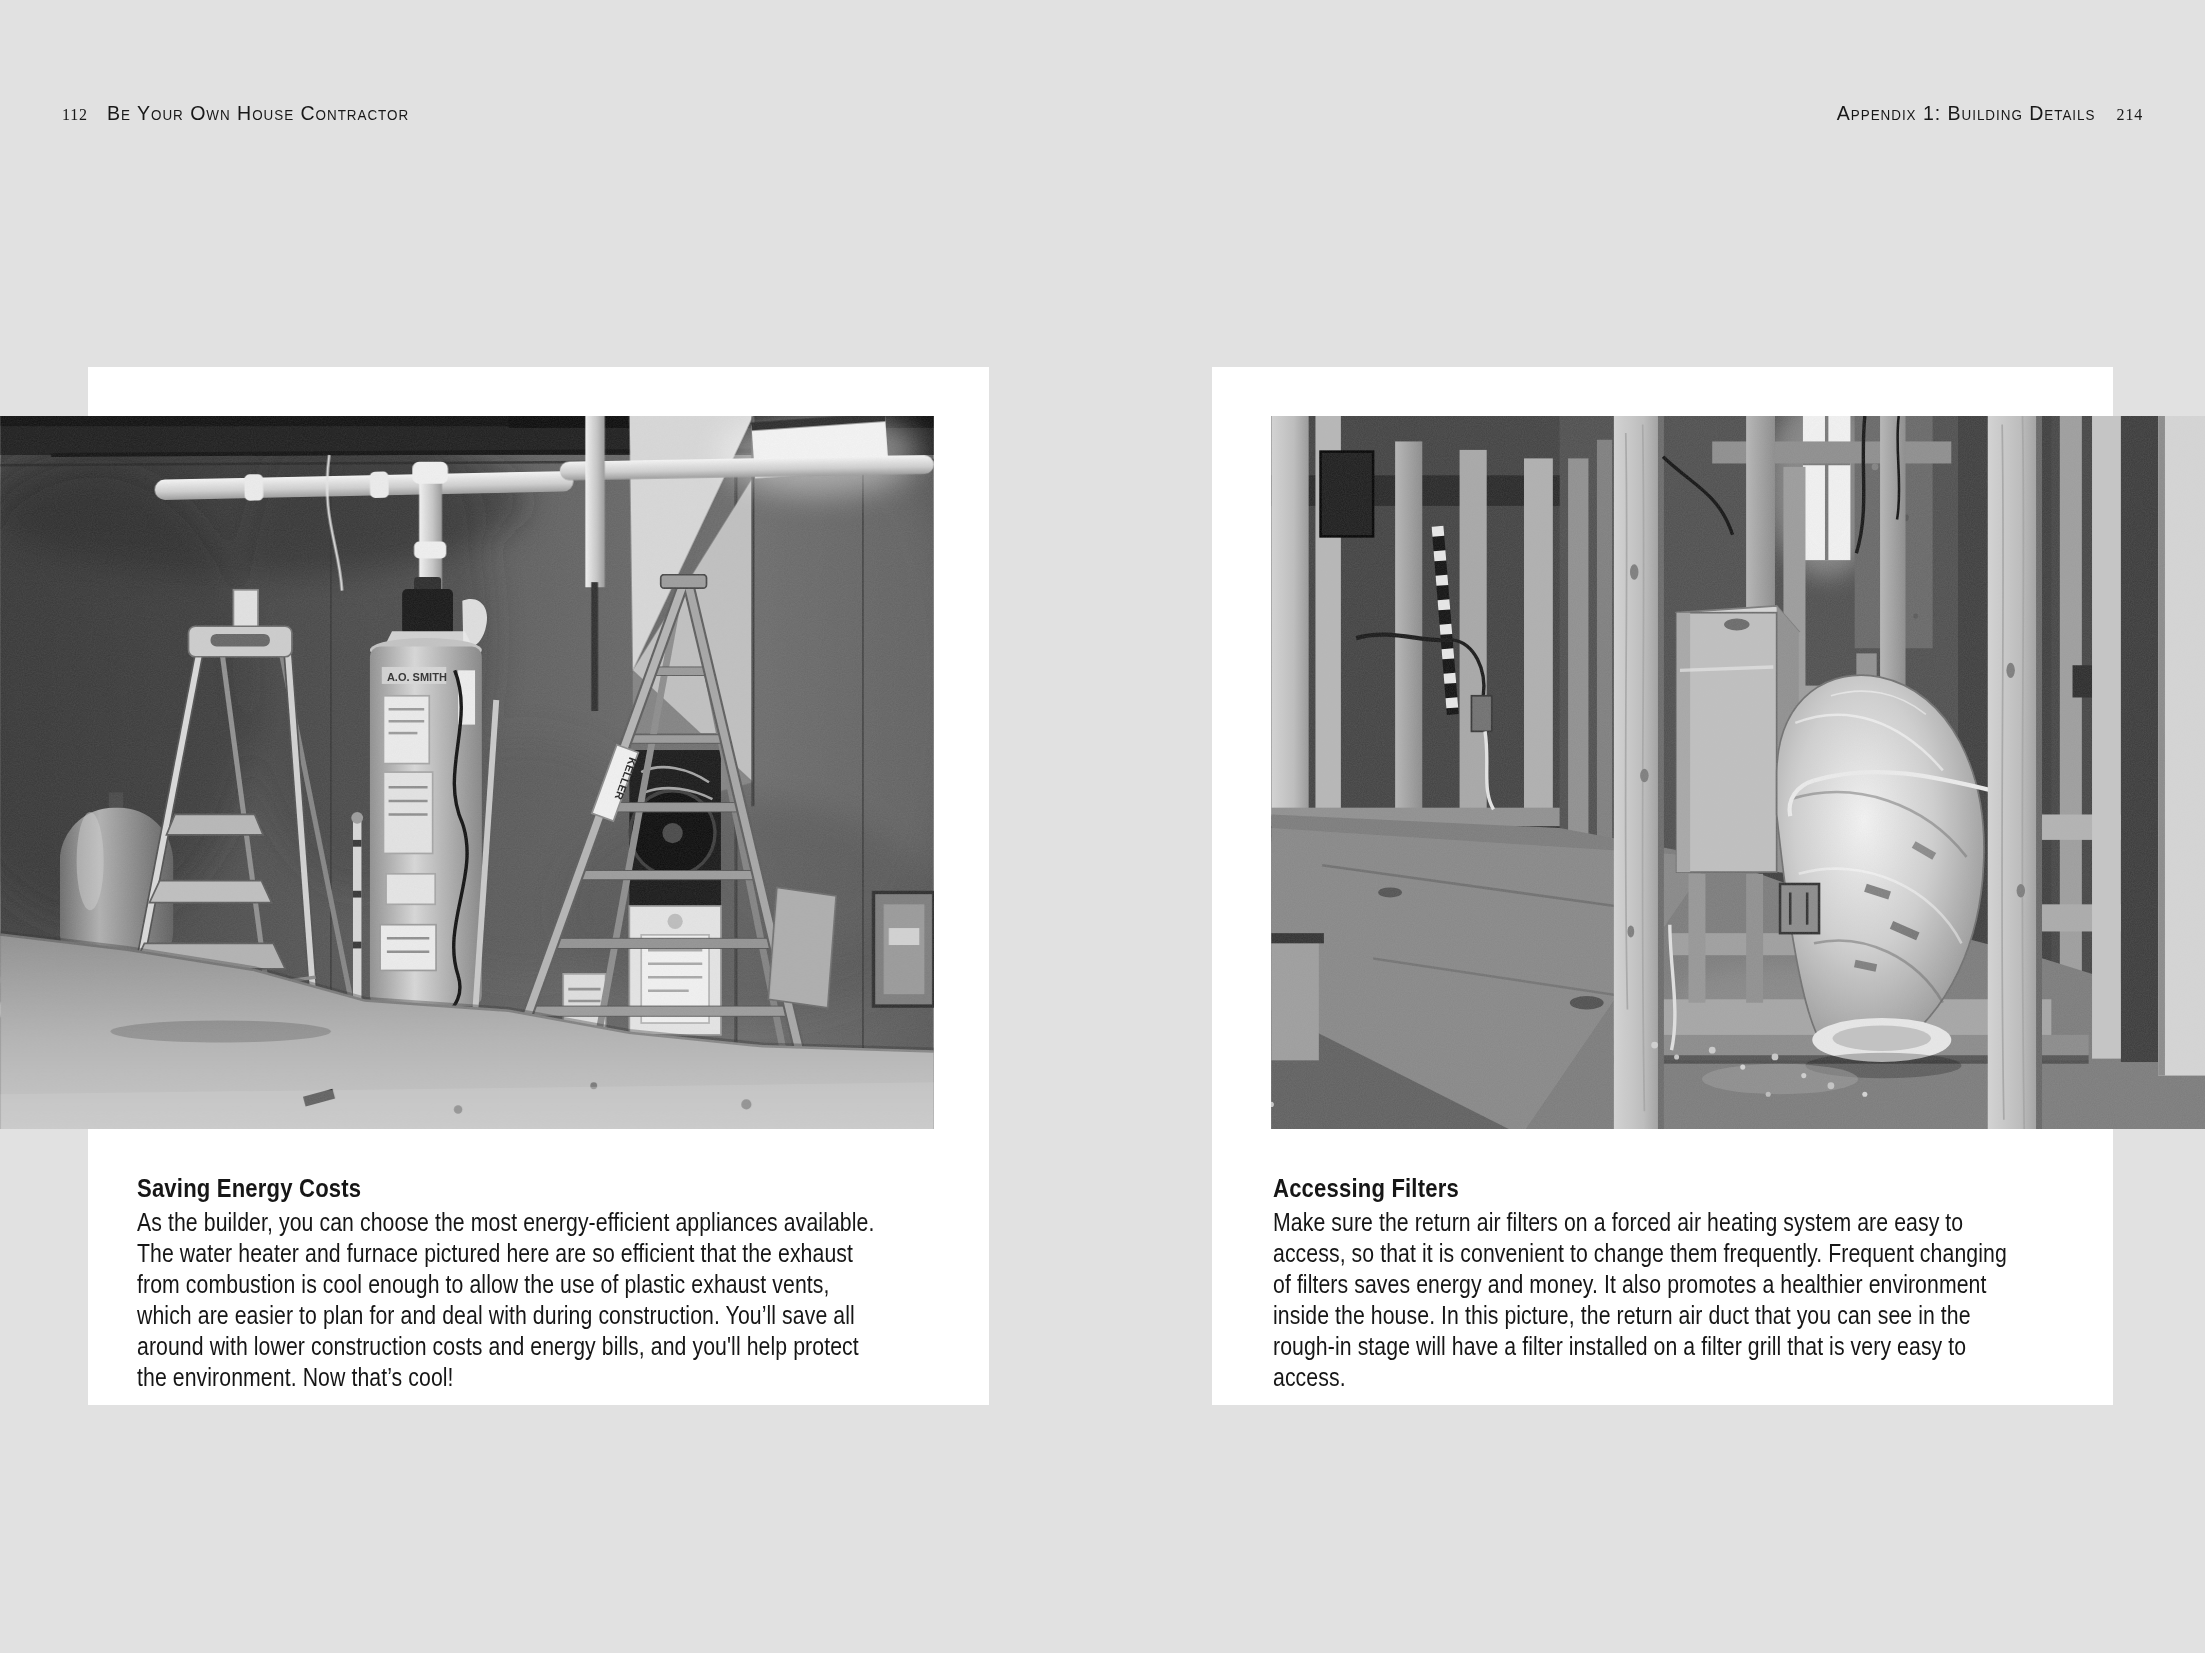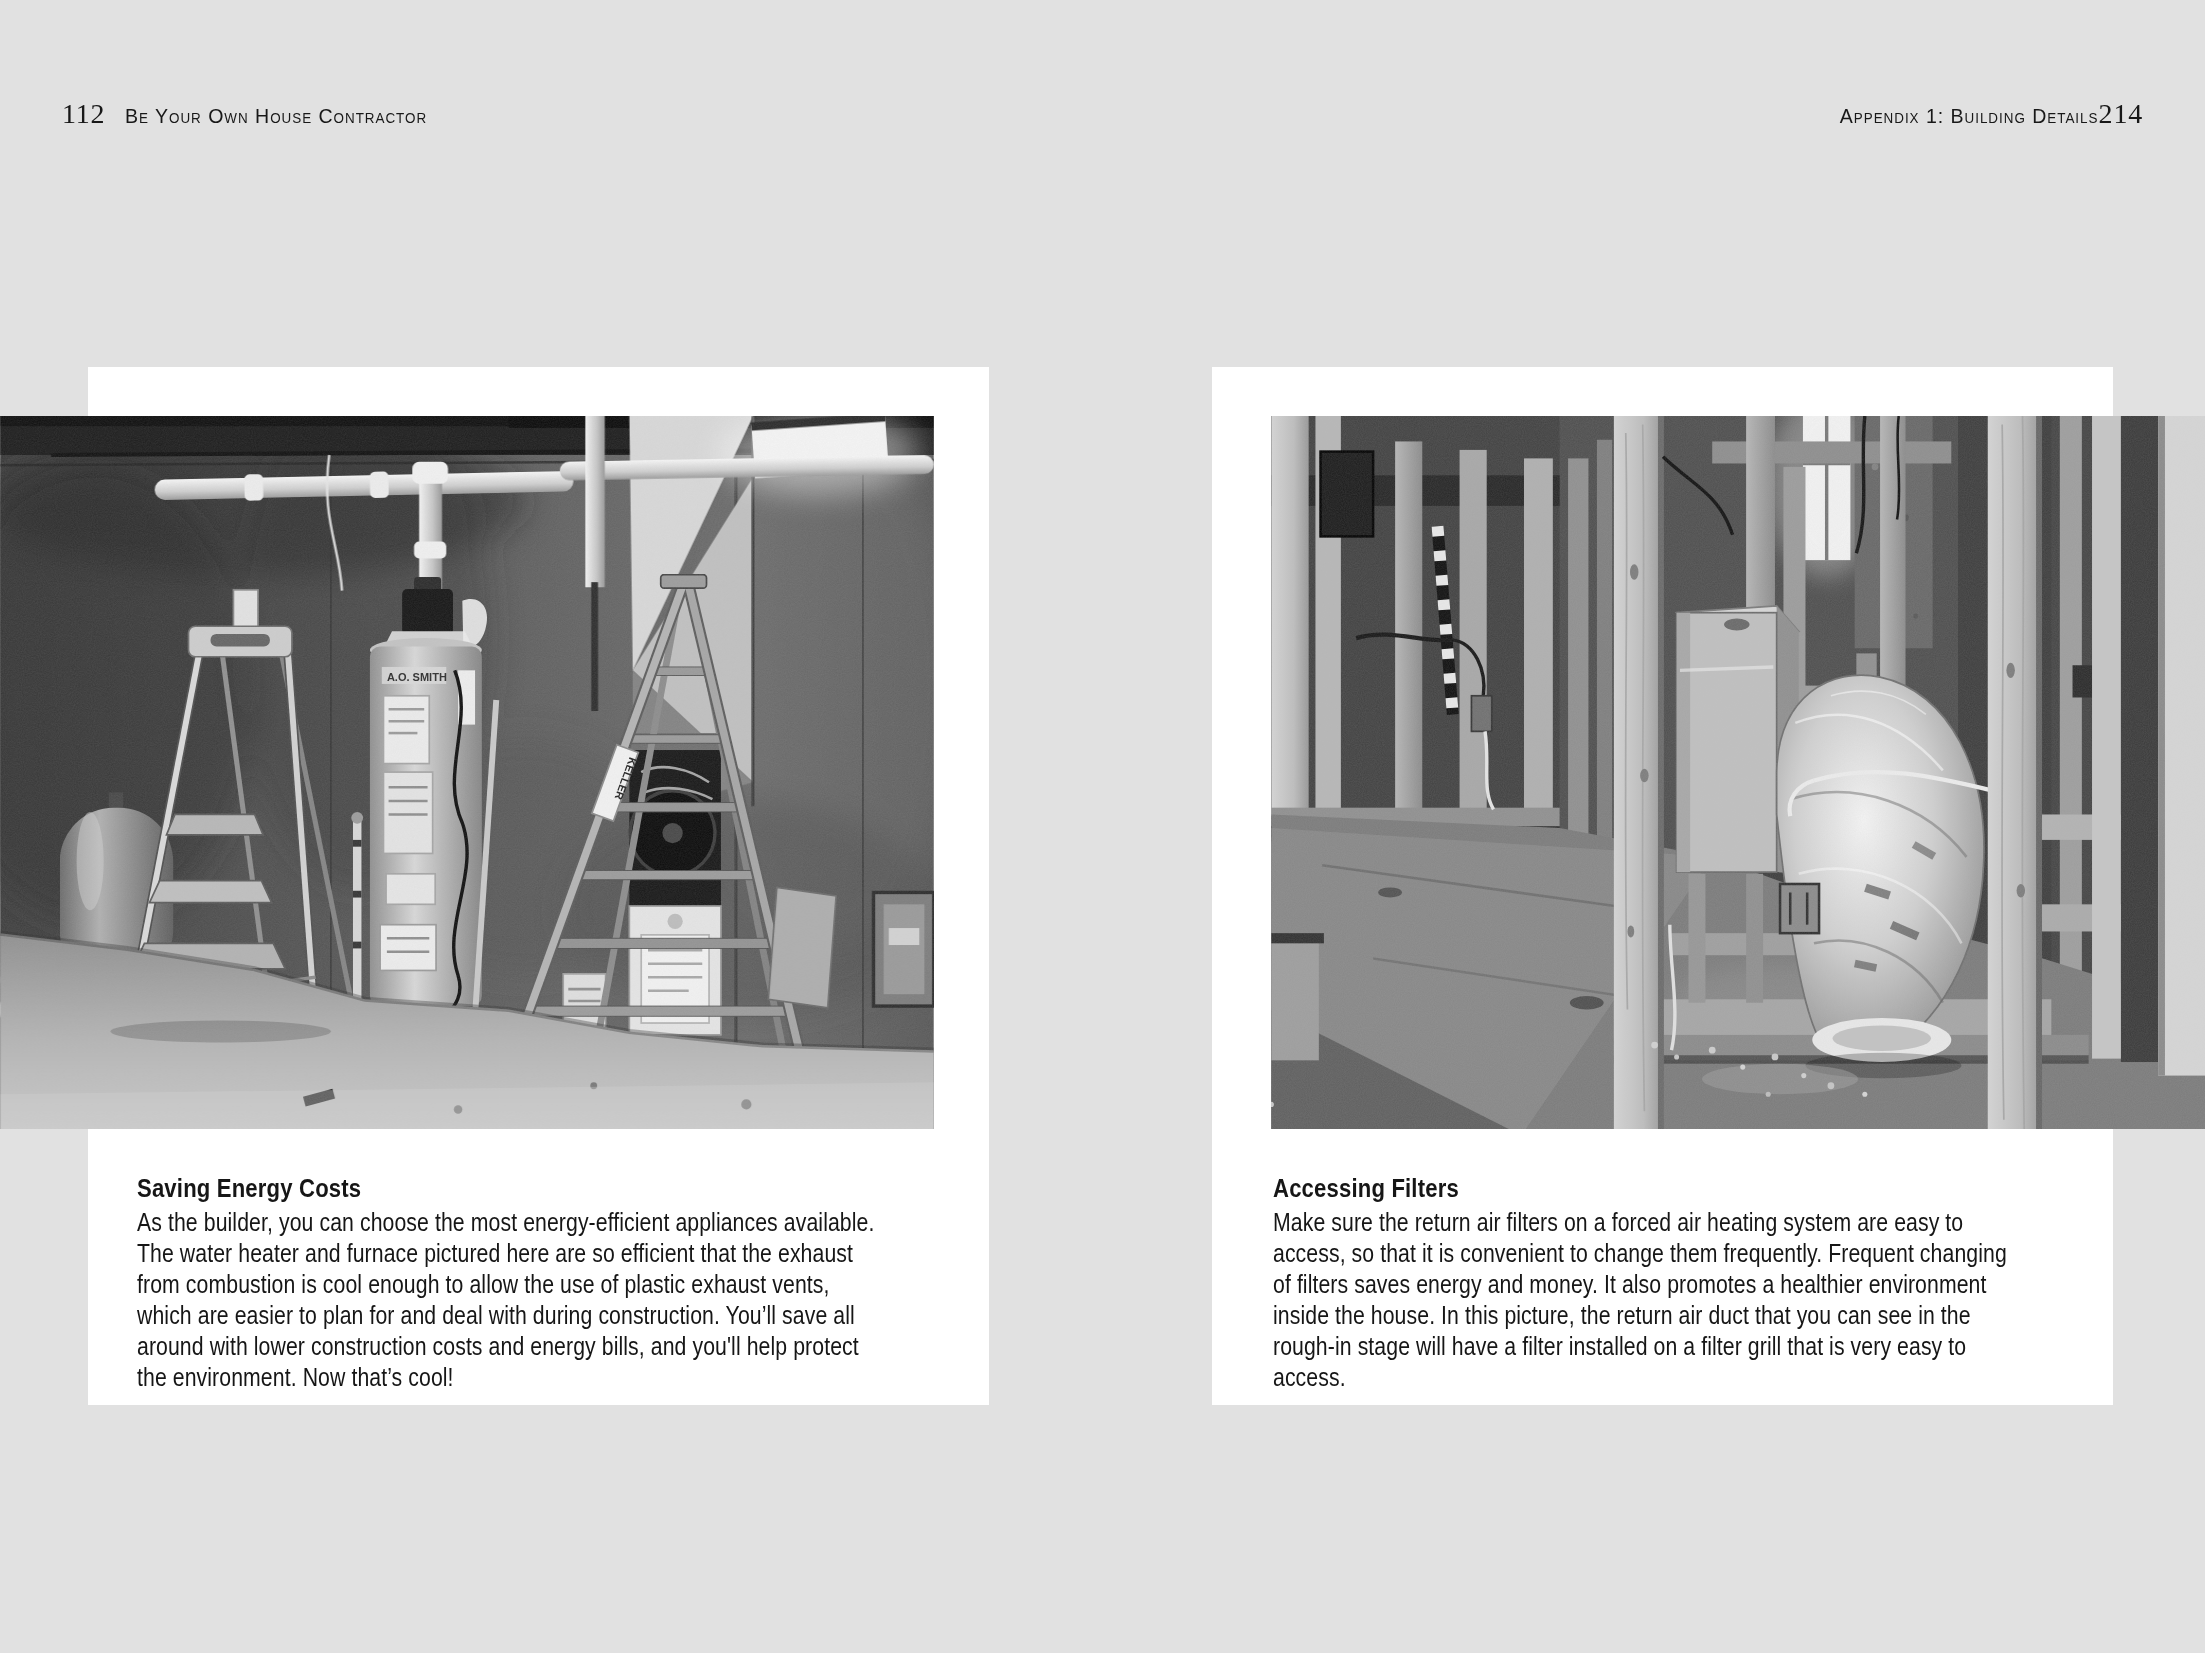--- a/index.html
+++ b/index.html
@@ -11,24 +11,24 @@
   .spread{
     position:relative;width:2205px;height:1654px;
     background:#e1e1e1;overflow:hidden;
   }
   
   .runhead{
     position:absolute;top:100px;display:flex;align-items:baseline;
     color:#181818;
   }
   .runhead-left{left:62px;column-gap:19.5px;}
-  .runhead-right{right:62px;}
+  .runhead-right{right:62px;column-gap:21px;}
   .folio{
     font-family:"Liberation Serif",serif;
-    font-size:28px;line-height:27px;letter-spacing:0.8px;
+    font-size:16px;line-height:27px;letter-spacing:0.8px;
   }
   .runtitle{
     font-size:20.4px;line-height:27px;
     font-variant:small-caps;letter-spacing:1px;
     transform:scaleX(.96);transform-origin:left bottom;
   }
   .runhead-right .runtitle{transform-origin:right bottom;}
   
   .card{position:absolute;top:367px;width:901px;height:1038px;background:#ffffff;}
   .card-left{left:88px;}

